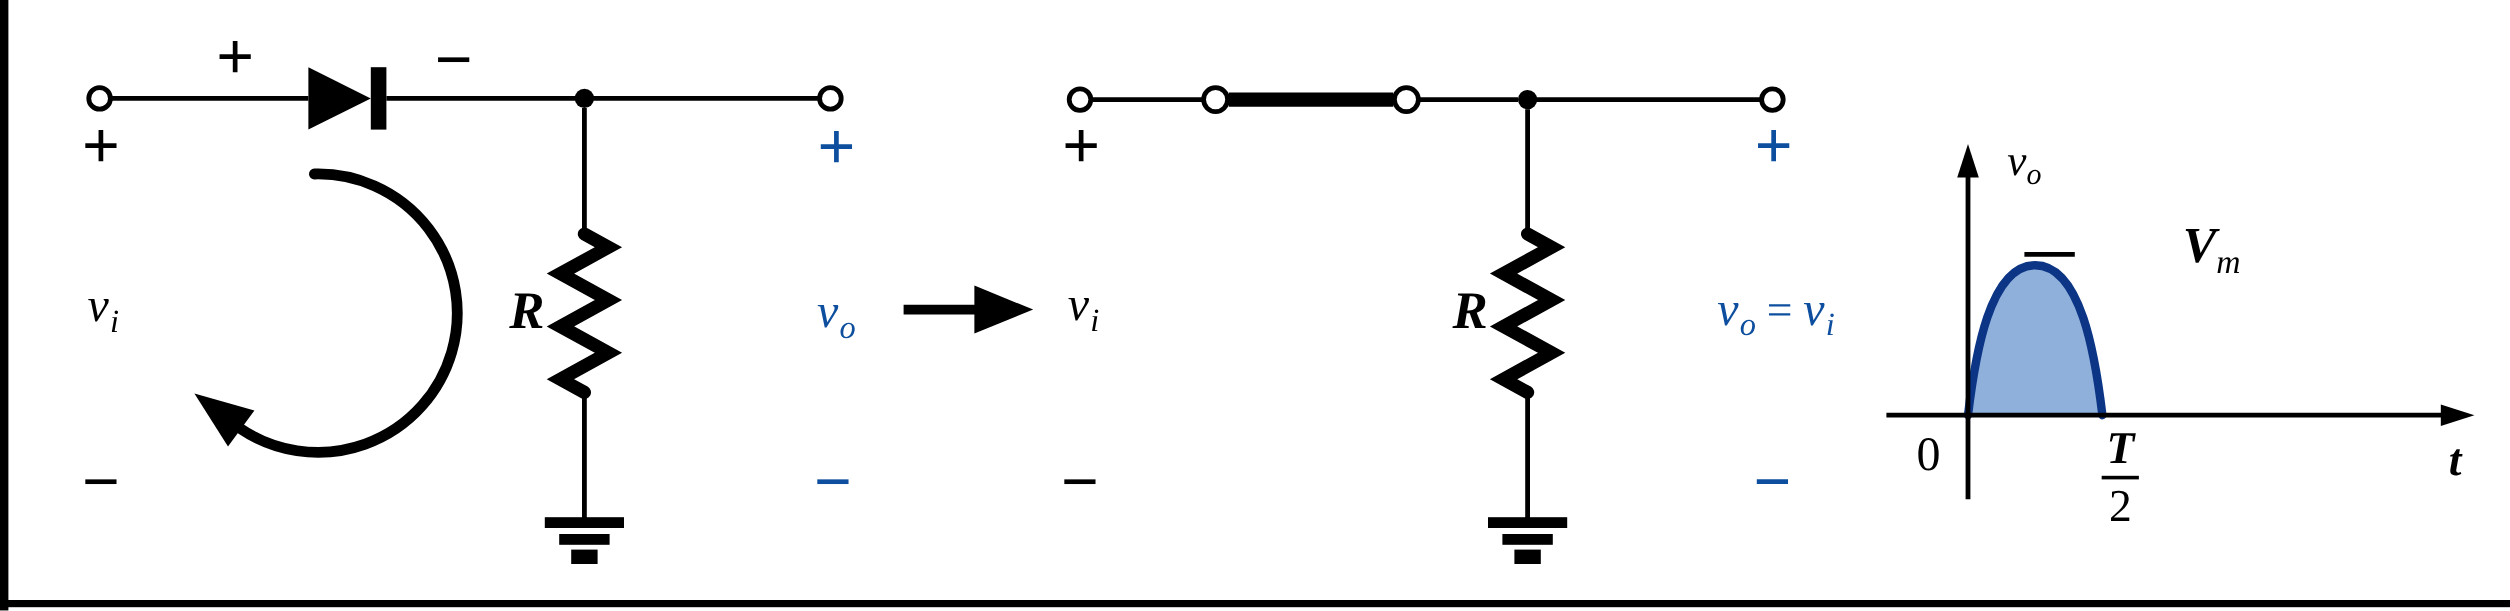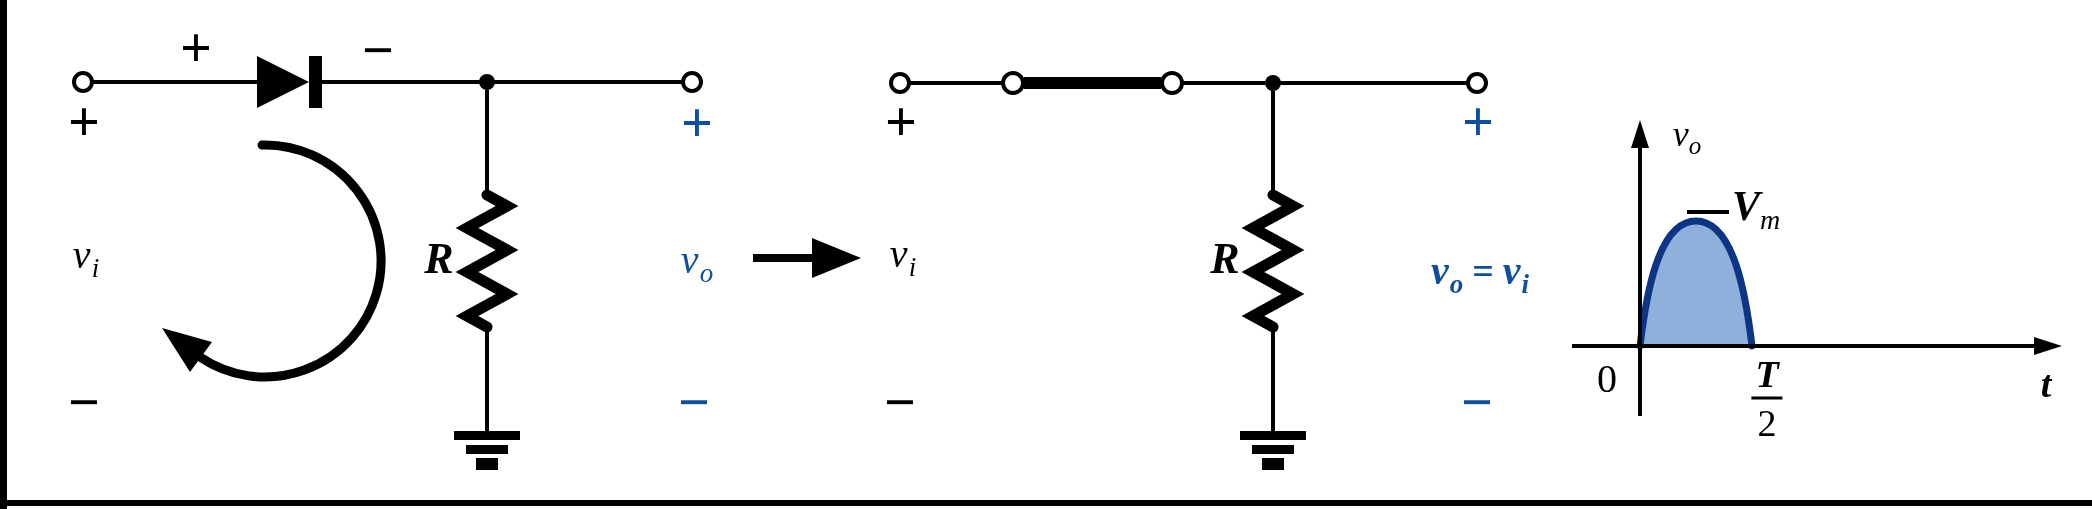--- a/index.html
+++ b/index.html
@@ -113,25 +113,25 @@
   <div class="lbl rlbl" style="left:439px;top:259px;">R</div>
   <div class="lbl sign blue" style="left:697px;top:123px;">+</div>
   <div class="lbl math blue" style="left:697px;top:263px;"><span class="b">v</span><span class="s">o</span></div>
   <div class="lbl sign blue" style="left:694px;top:402px;">−</div>
 
   <div class="lbl sign" style="left:901px;top:122px;">+</div>
   <div class="lbl math" style="left:903px;top:257px;"><span class="b">v</span><span class="s">i</span></div>
   <div class="lbl sign" style="left:900px;top:402px;">−</div>
   <div class="lbl rlbl" style="left:1225px;top:259px;">R</div>
   <div class="lbl sign blue" style="left:1478px;top:122px;">+</div>
-  <div class="lbl math blue" style="left:1480px;top:274px;font-weight:bold;"><span class="b">v</span><span class="s">o</span><span class="op">=</span><span class="b">v</span><span class="s">i</span></div>
+  <div class="lbl math blue" style="left:1480px;top:261px;"><span class="b">v</span><span class="s">o</span><span class="op">=</span><span class="b">v</span><span class="s">i</span></div>
   <div class="lbl sign blue" style="left:1477px;top:402px;">−</div>
 
   <div class="lbl axis-math" style="left:1687px;top:137px;"><span class="b">v</span><span class="s">o</span></div>
-  <div class="lbl vm" style="left:1756px;top:209px;"><span class="b">V</span><span class="s">m</span></div>
+  <div class="lbl vm" style="left:1843px;top:209px;"><span class="b">V</span><span class="s">m</span></div>
   <div class="lbl num0" style="left:1607px;top:379px;">0</div>
   <div class="frac" style="left:1767px;top:398px;">
       <span class="fnum">T</span>
       <span class="fden">2</span>
     </div>
   <div class="lbl tlbl" style="left:2046px;top:384px;">t</div>
 
 </div>
 
 </body></html>

